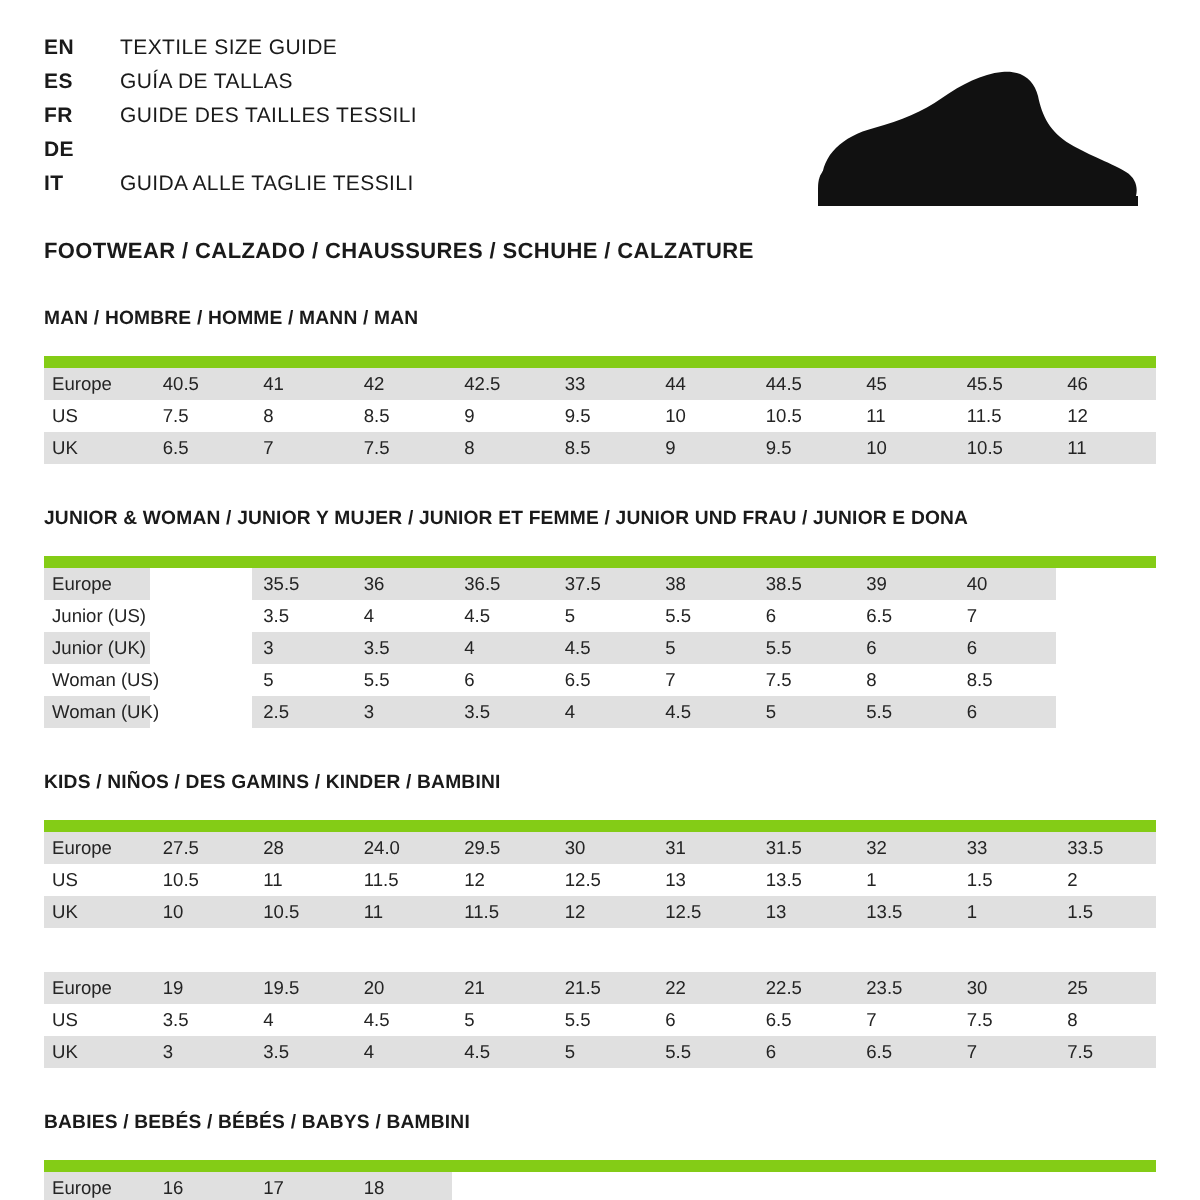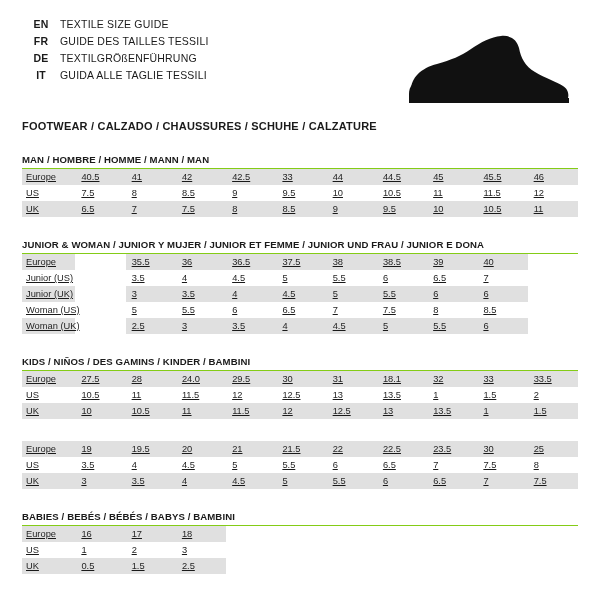--- a/index.html
+++ b/index.html
@@ -22,21 +22,20 @@
     padding: 16px 22px 10px 22px;
     position: relative;
   }
 
   
   .header {
     display: flex;
     justify-content: space-between;
     align-items: flex-start;
     height: 96px;
-    text-align: center;
   }
   .lang-list {
     display: block;
   }
   .lang-row {
     display: flex;
     align-items: baseline;
     line-height: 16px;
     margin-bottom: 1px;
   }
@@ -68,30 +67,29 @@
   }
 
   
   .group {
     margin-top: 22px;
   }
   .group-title {
     font-size: 9.6px;
     font-weight: bold;
     letter-spacing: 0.1px;
-    padding-bottom: 3px;
-    border-bottom: 1px solid #84cc16;
+    padding-bottom: 13px;
+    border-bottom: 6px solid #84cc16;
     margin-bottom: 0;
   }
   table {
     border-collapse: collapse;
     width: 100%;
     table-layout: fixed;
     font-size: 9.3px;
-    text-decoration: underline;
   }
   table.cols11 col.label { width: 9.6%; }
   td {
     height: 16px;
     padding: 0 0 0 6px;
     vertical-align: middle;
     color: #242424;
     white-space: nowrap;
   }
   tr.shaded td {
@@ -105,26 +103,29 @@
 
 <div class="page">
 
   <div class="header">
     <div class="lang-list">
         <div class="lang-row">
           <span class="lang-code">EN</span>
           <span class="lang-title">TEXTILE SIZE GUIDE</span>
         </div>
         <div class="lang-row">
+          <span class="lang-code">ES</span>
+          <span class="lang-title">GUÍA DE TALLAS</span>
+        </div>
+        <div class="lang-row">
           <span class="lang-code">FR</span>
           <span class="lang-title">GUIDE DES TAILLES TESSILI</span>
         </div>
         <div class="lang-row">
           <span class="lang-code">DE</span>
-          <span class="lang-title">TEXTILGRÖßENFÜHRUNG</span>
         </div>
         <div class="lang-row">
           <span class="lang-code">IT</span>
           <span class="lang-title">GUIDA ALLE TAGLIE TESSILI</span>
         </div>
       </div>
     <div class="shoe-wrap">
       <svg viewBox="0 0 205 80" width="205" height="80" aria-hidden="true">
         <path fill="#111111" d="M46 58 C46 46 56 36 72 32 C86 28 96 24 106 17 C116 10 126 5 136 4 C146 3 152 8 154 16 C156 26 160 34 170 40 C180 46 192 50 198 54 C203 57 204 62 203 66 L203 70 L46 70 Z"></path>
         <path fill="#111111" d="M44 62 C44 58 45 55 47 53 L47 70 L44 70 Z"></path>
@@ -298,21 +299,21 @@
           </colgroup>
           <tbody>
             <tr class="shaded">
               <td class="label">Europe</td>
               <td>27.5</td>
               <td>28</td>
               <td>24.0</td>
               <td>29.5</td>
               <td>30</td>
               <td>31</td>
-              <td>18.1</td>
+              <td>31.5</td>
               <td>32</td>
               <td>33</td>
               <td>33.5</td>
             </tr>
             <tr>
               <td class="label">US</td>
               <td>10.5</td>
               <td>11</td>
               <td>11.5</td>
               <td>12</td>

